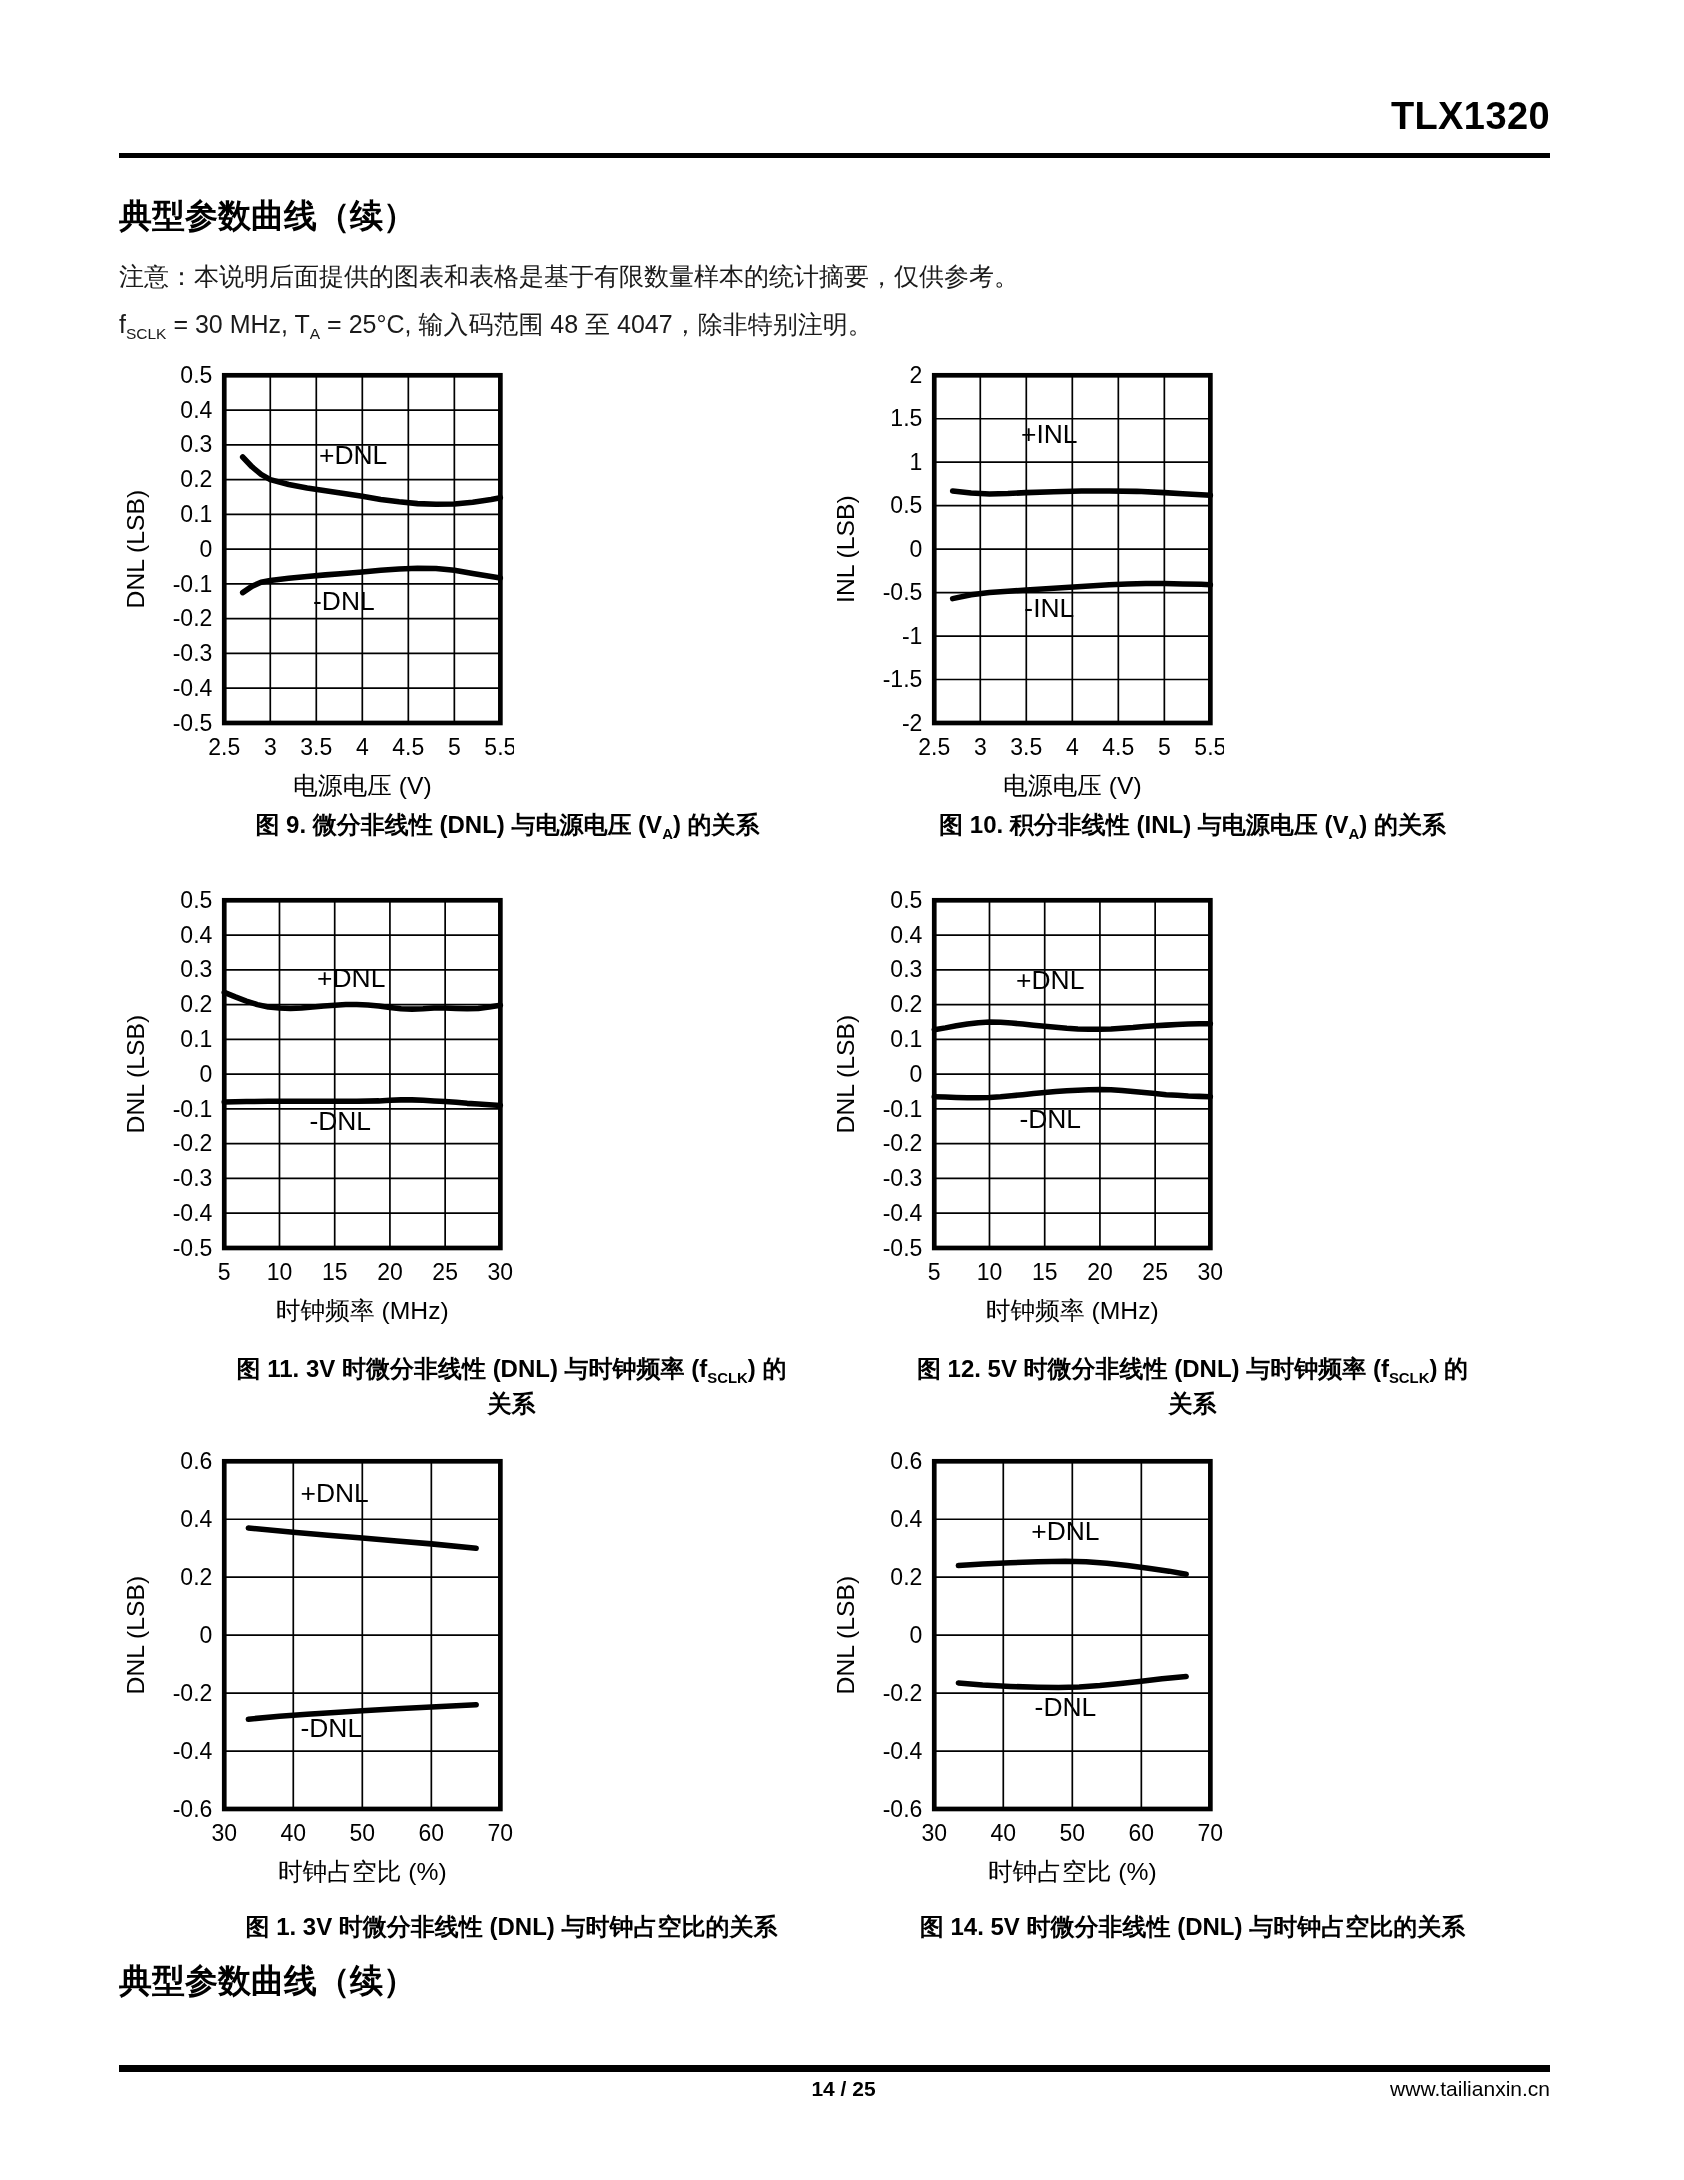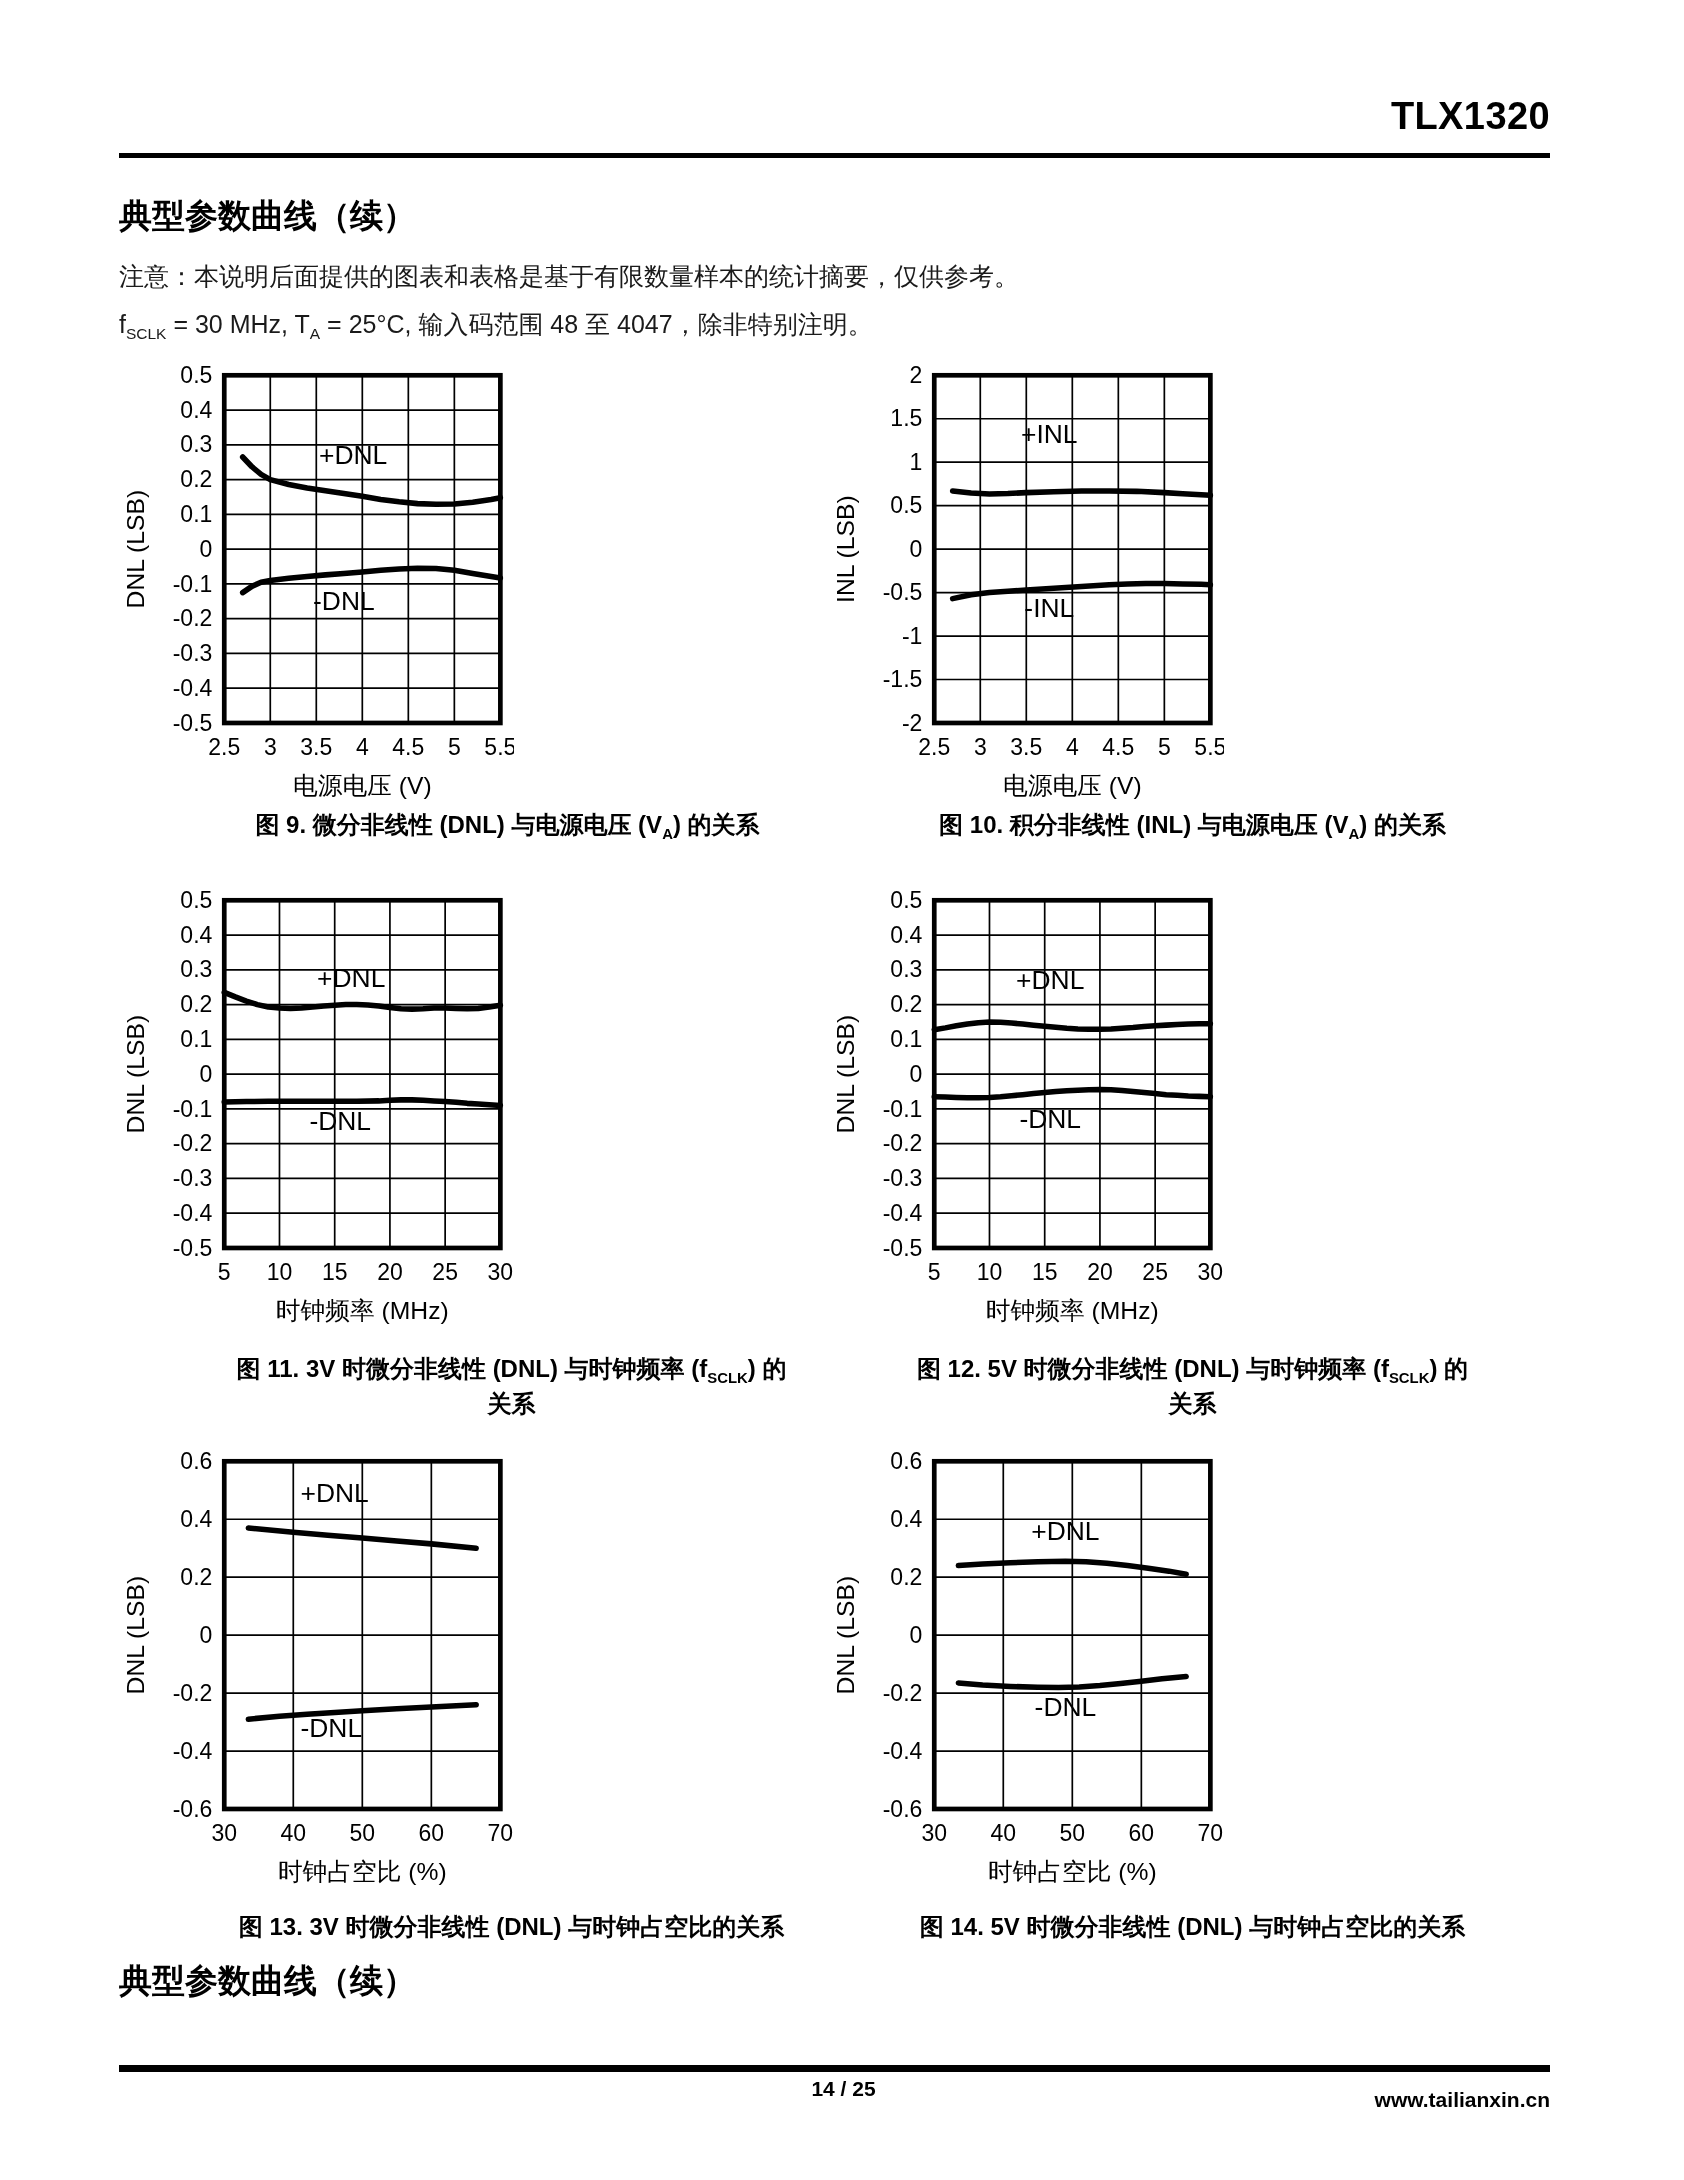--- a/index.html
+++ b/index.html
@@ -12,21 +12,21 @@
   .header-rule { top:153px; height:5.1px; }
   .footer-rule { top:2065px; height:6.8px; }
   .h1 { position:absolute; left:119px; font-size:33px; font-weight:700; }
   .note { position:absolute; left:119px; font-size:25px; color:#1a1a1a; }
   .note sub, .caption sub { font-size:0.62em; }
   .fig { position:absolute; width:392px; height:439px; }
   .caption { position:absolute; width:733px; text-align:center; font-size:24px; font-weight:700; line-height:1.3; }
   .footer-text { position:absolute; top:2077px; left:128px; width:1431px; font-size:21px; font-weight:700; }
   .page-num { text-align:center; }
   .website { position:absolute; top:2077px; left:119px; width:1431px; text-align:right;
-             font-size:21px; font-weight:700;margin-top:11px; }
+             font-size:21px; font-weight:400; }
   
   .fig svg { display:block; }
   .grid  { stroke:#000; stroke-width:2; }
   .frame { fill:none; stroke:#000; stroke-width:5.5; }
   .tick  { font-family:"Liberation Sans",sans-serif; font-size:27px; fill:#000; }
   .axis  { font-family:"Liberation Sans",sans-serif; font-size:29px; fill:#000; }
   .slabel{ font-family:"Liberation Sans",sans-serif; font-size:31px; fill:#000; }
   .curve { fill:none; stroke:#000; stroke-width:6.5; stroke-linecap:round; stroke-linejoin:round; }
 </style>
 </head>
@@ -290,21 +290,21 @@
         <text class="tick" text-anchor="end" x="106" y="361">-0.4</text>
         <text class="tick" text-anchor="end" x="106" y="429">-0.6</text>
         <text class="axis" text-anchor="middle" x="282" y="503">时钟占空比 (%)</text>
         <text class="axis" text-anchor="middle" transform="translate(26 216) rotate(-90)">DNL (LSB)</text>
         <polyline class="curve" points="148.3,134.4 176.7,132.4 209.1,131 241.5,130 273.9,129.3 298.2,130 322.5,131.7 346.8,134.4 371.1,137.5 395.4,140.9 415.6,144.6"></polyline>
         <text class="slabel" text-anchor="middle" x="273.9" y="103.8">+DNL</text>
         <polyline class="curve" points="148.3,272.1 176.7,274.5 209.1,276.2 241.5,277.2 265.8,277.5 290.1,276.9 314.4,275.2 338.7,272.8 363,270.1 387.3,267.3 415.6,264.6"></polyline>
         <text class="slabel" text-anchor="middle" x="273.9" y="311.2">-DNL</text>
       </svg>
     </figure>
-  <div class="caption" style="left:145px;top:1911px">图 13. 3V 时微分非线性 (DNL) 与时钟占空比的关系</div>
+  <div class="caption" style="left:145px;top:1911px">图 1. 3V 时微分非线性 (DNL) 与时钟占空比的关系</div>
   <div class="caption" style="left:826px;top:1911px">图 14. 5V 时微分非线性 (DNL) 与时钟占空比的关系</div>
 
   <div class="h1" style="top:1959px">典型参数曲线（续）</div>
 
   <div class="rule footer-rule"></div>
   <div class="footer-text page-num">14 / 25</div>
   <div class="website">www.tailianxin.cn</div>
 
 </div>
 

